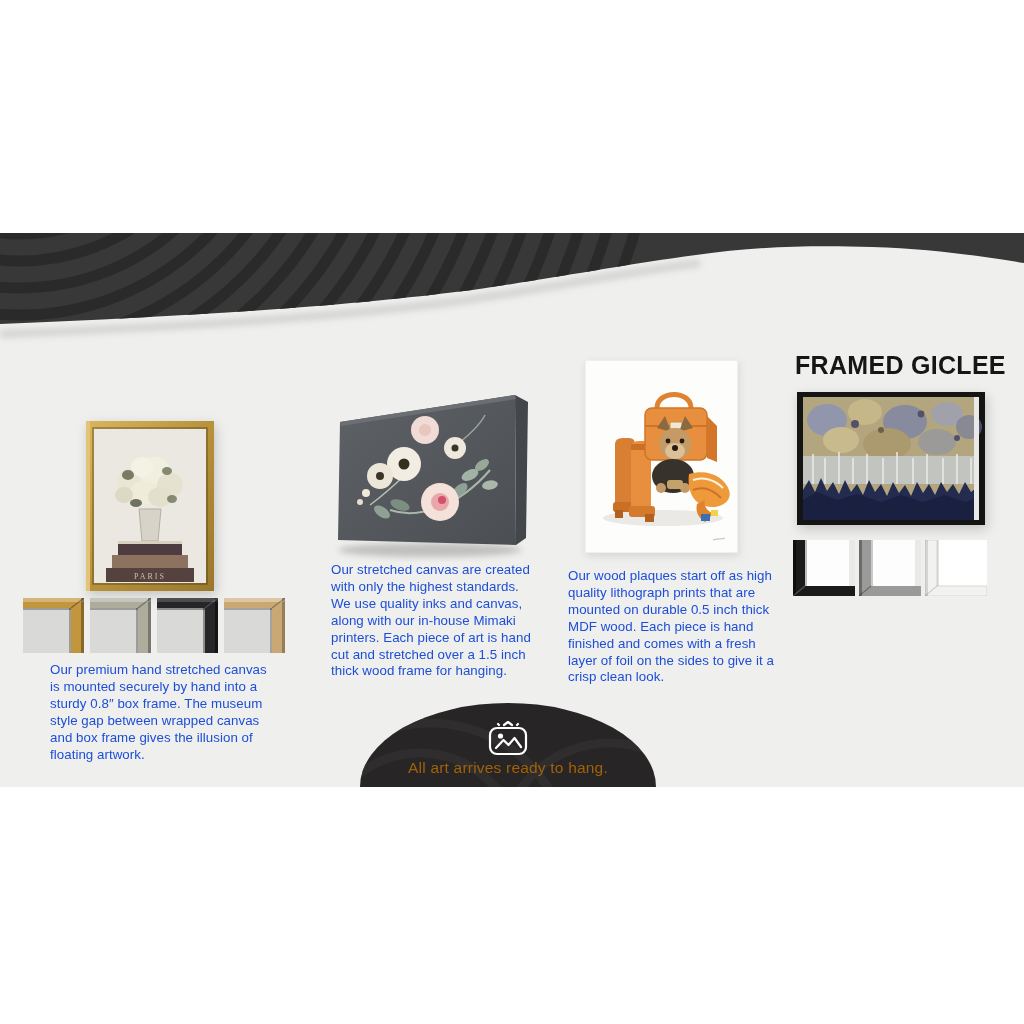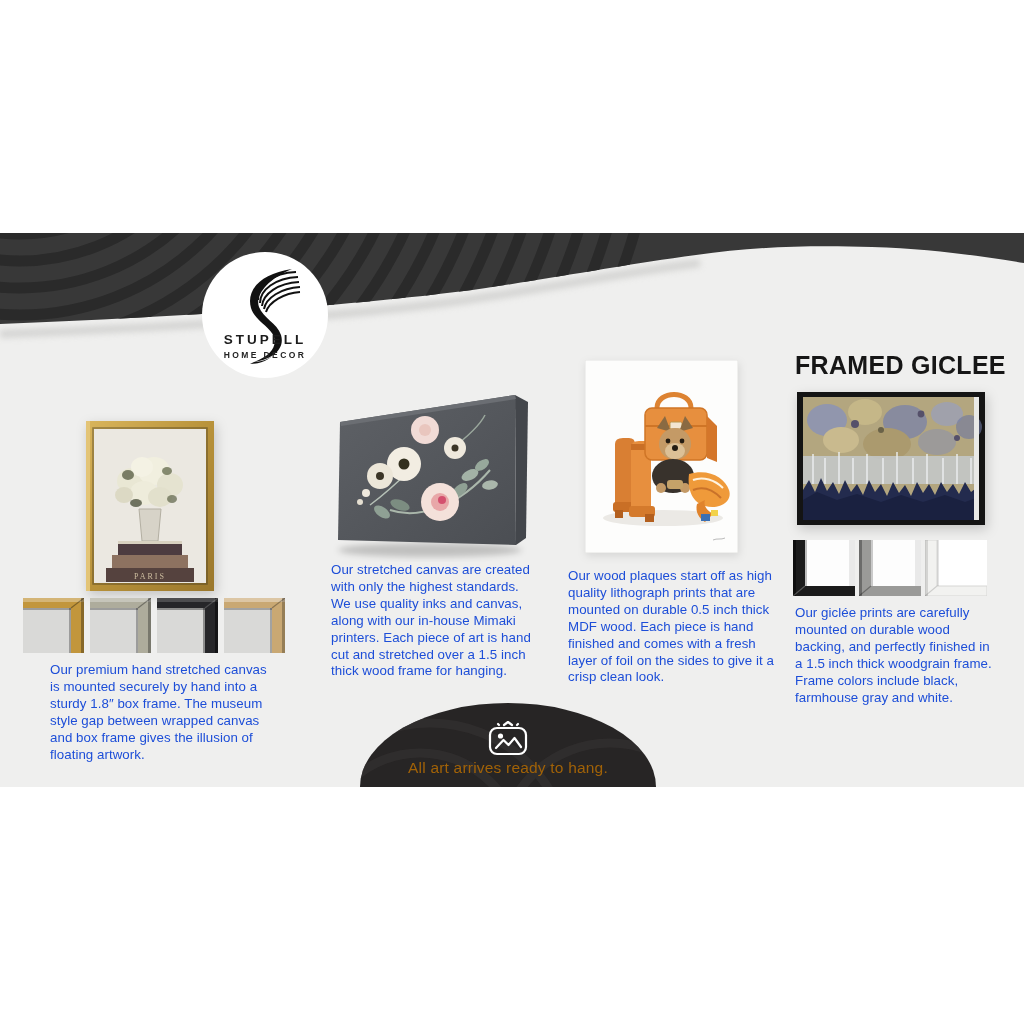--- a/index.html
+++ b/index.html
@@ -64,39 +64,20 @@
             <circle cx="20" cy="-180" r="505"></circle>
           <circle cx="20" cy="-180" r="532"></circle>
             <circle cx="20" cy="-180" r="559"></circle>
           <circle cx="20" cy="-180" r="586"></circle>
             <circle cx="20" cy="-180" r="613"></circle>
           <circle cx="20" cy="-180" r="640"></circle>
         </g>
       </g>
     </svg>
 
-    <div class="logo">
-      <svg width="126" height="126" viewBox="0 0 126 126">
-        <circle cx="63" cy="63" r="63" fill="#ffffff"></circle>
-        <g>
-          <g stroke="#111111" stroke-width="2" fill="none">
-            <path d="M94 20 C70 21 55 34 56 48"></path>
-            <path d="M96 25 C73 26 58 38 58 51"></path>
-            <path d="M97 30 C76 31 61 42 60 54"></path>
-            <path d="M98 35 C79 36 64 46 62 57"></path>
-            <path d="M98 40 C82 41 67 50 64 60"></path>
-          </g>
-          <path d="M90 17 C58 22 44 38 49 56 C53 69 68 74 72 85 C75 95 68 104 52 110
-                   C72 107 83 96 79 83 C75 71 61 66 57 55 C53 44 64 28 90 17 Z" fill="#111111"></path>
-          <path d="M52 110 C62 110 72 105 76 97 C70 107 60 112 48 112 Z" fill="#111111"></path>
-        </g>
-      </svg>
-      <p class="brandname">STUPELL</p>
-      <p class="brandtag">HOME DECOR</p>
-    </div>
 
 
     <svg class="product shadowed" style="left:84px;top:186px;" width="136" height="178" viewBox="0 0 136 178">
       <defs>
         <linearGradient id="goldF" x1="0" y1="0" x2="1" y2="1">
           <stop offset="0" stop-color="#d9b55c"></stop>
             <stop offset="0.5" stop-color="#b8923a"></stop>
           <stop offset="1" stop-color="#9a772c"></stop>
         </linearGradient>
       </defs>
@@ -162,21 +143,21 @@
         <rect x="0" y="10" width="48" height="45" fill="#d9d9d7"></rect>
         <polygon points="0,0 61,0 61,55 48,55 48,10 0,10" fill="#c9a873"></polygon>
         <rect x="0" y="0" width="61" height="4" fill="rgba(255,255,255,0.35)"></rect>
         <rect x="58" y="0" width="3" height="55" fill="rgba(0,0,0,0.25)"></rect>
         <line x1="48" y1="10" x2="61" y2="0" stroke="rgba(0,0,0,0.3)" stroke-width="1.2"></line>
         <rect x="0" y="10" width="48" height="2" fill="rgba(0,0,0,0.25)"></rect>
         <rect x="46" y="10" width="2" height="45" fill="rgba(0,0,0,0.25)"></rect>
       </svg>
     </div>
 
-    <p class="desc" style="left:50px;top:429px;width:224px;">Our premium hand stretched canvas is mounted securely by hand into a sturdy 1.8″ box frame. The museum style gap between wrapped canvas and box frame gives the illusion of floating artwork.</p>
+    <p class="desc" style="left:50px;top:429px;width:224px;">Our premium hand stretched canvas is mounted securely by hand into a sturdy 0.8″ box frame. The museum style gap between wrapped canvas and box frame gives the illusion of floating artwork.</p>
 
 
     <svg class="product" style="left:330px;top:157px;" width="205" height="172" viewBox="0 0 205 172">
       <defs>
         <linearGradient id="cnv" x1="0" y1="0" x2="1" y2="1">
           <stop offset="0" stop-color="#5e6166"></stop>
             <stop offset="1" stop-color="#4b4e53"></stop>
         </linearGradient>
         <filter id="blur2" x="-30%" y="-30%" width="160%" height="160%">
             <feGaussianBlur stdDeviation="3"></feGaussianBlur>
@@ -328,21 +309,20 @@
       </svg>
       <svg width="62" height="56" viewBox="0 0 62 56">
         <rect x="12" y="0" width="50" height="46" fill="#ffffff"></rect>
         <polygon points="0,0 12,0 12,46 62,46 62,56 0,56" stroke="#d6d6d4" stroke-width="1" fill="#f2f2f0"></polygon>
         <rect x="0" y="0" width="3" height="56" fill="rgba(0,0,0,0.12)"></rect>
         <line x1="12" y1="46" x2="0" y2="56" stroke="rgba(0,0,0,0.15)" stroke-width="1.2"></line>
         <rect x="12" y="0" width="2" height="46" fill="rgba(0,0,0,0.10)"></rect>
       </svg>
     </div>
 
-    <p class="desc" style="left:795px;top:372px;width:200px;">Our giclée prints are carefully mounted on durable wood backing, and perfectly finished in a 1.5 inch thick woodgrain frame. Frame colors include black, farmhouse gray and white.</p>
 
     <div class="dome">
       <svg class="bg" width="296" height="84" viewBox="0 0 296 84">
         <defs>
             <clipPath id="domeClip">
               <path d="M0 84 A148 84 0 0 1 296 84 Z"></path>
             </clipPath>
           </defs>
         <g clip-path="url(#domeClip)">
           <rect width="296" height="84" fill="#272525"></rect>

